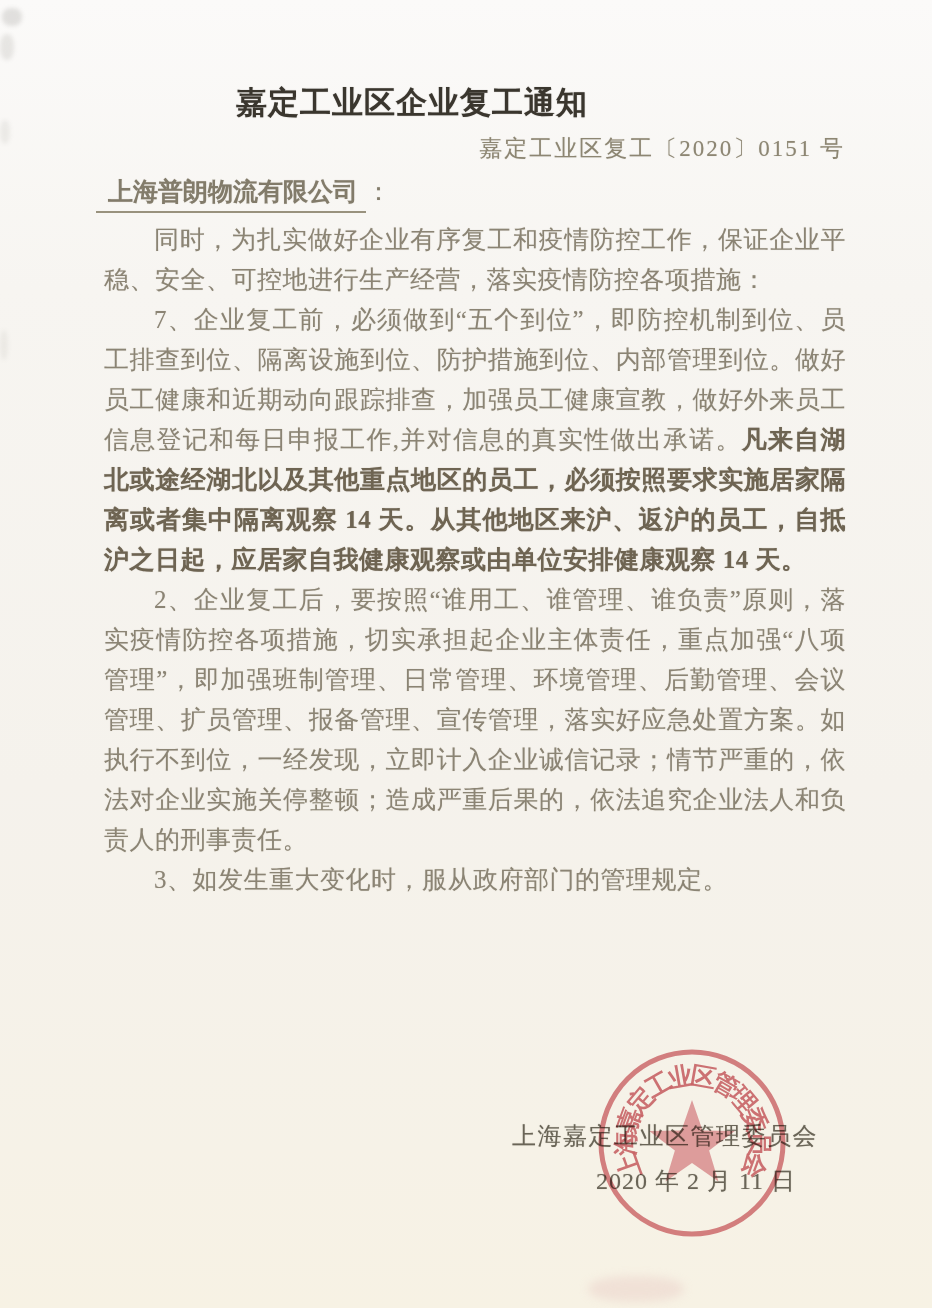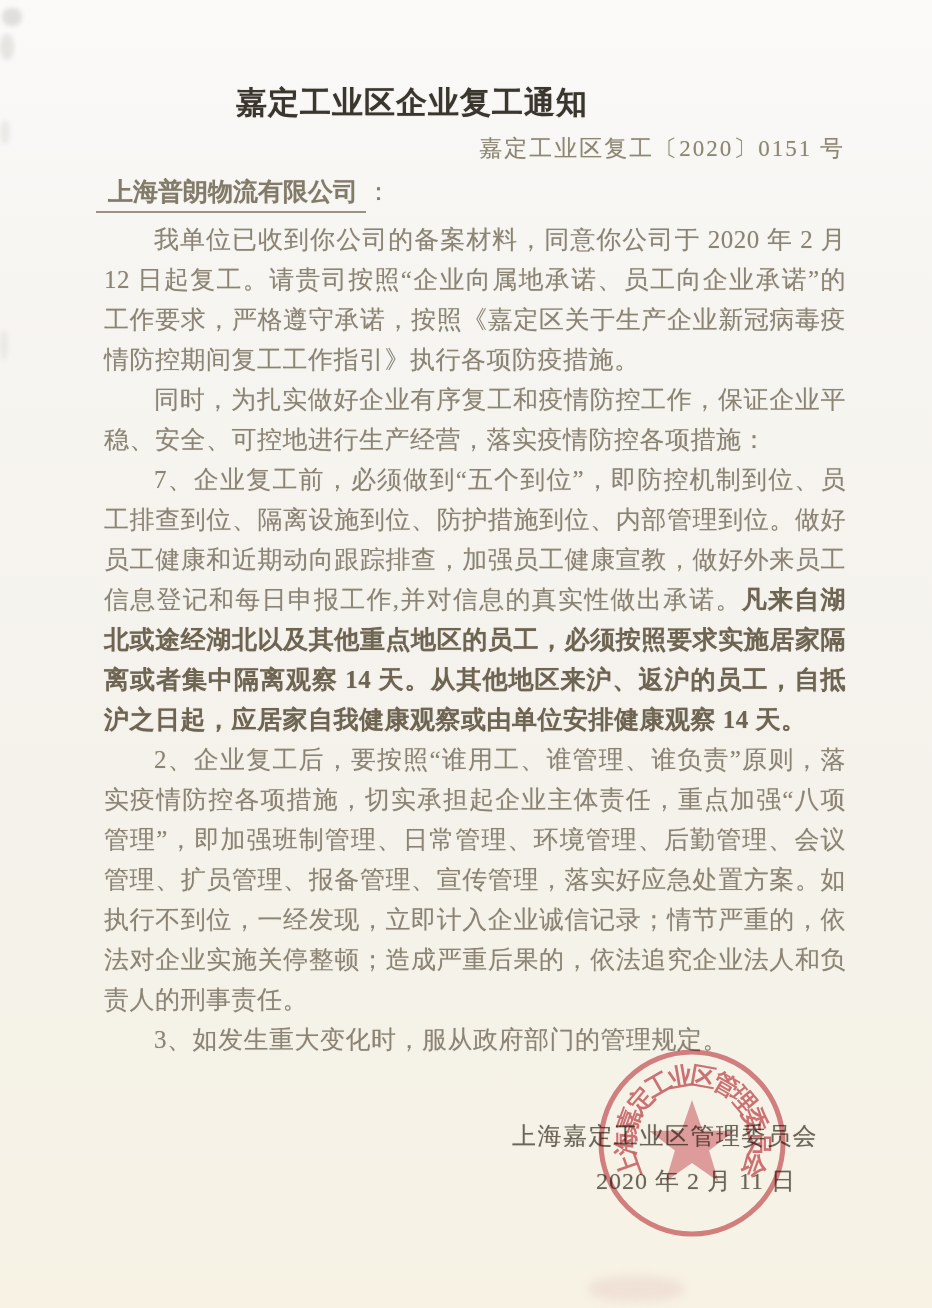--- a/index.html
+++ b/index.html
@@ -89,21 +89,20 @@
   <div class="smudge s4"></div>
   <div class="smudge s5"></div>
 
   <h1 class="title">嘉定工业区企业复工通知</h1>
 
   <div class="docnum">嘉定工业区复工〔2020〕0151 号</div>
 
   <div class="recipient"><span class="uline">上海普朗物流有限公司</span><span>：</span></div>
 
   <div class="bodytext">
-    <p>我单位已收到你公司的备案材料，同意你公司于 2020 年 2 月 12 日起复工。请贵司按照“企业向属地承诺、员工向企业承诺”的工作要求，严格遵守承诺，按照《嘉定区关于生产企业新冠病毒疫情防控期间复工工作指引》执行各项防疫措施。</p>
     <p>同时，为扎实做好企业有序复工和疫情防控工作，保证企业平稳、安全、可控地进行生产经营，落实疫情防控各项措施：</p>
     <p><span>7、企业复工前，必须做到“五个到位”，即防控机制到位、员工排查到位、隔离设施到位、防护措施到位、内部管理到位。做好员工健康和近期动向跟踪排查，加强员工健康宣教，做好外来员工信息登记和每日申报工作,并对信息的真实性做出承诺。</span><b>凡来自湖北或途经湖北以及其他重点地区的员工，必须按照要求实施居家隔离或者集中隔离观察 14 天。从其他地区来沪、返沪的员工，自抵沪之日起，应居家自我健康观察或由单位安排健康观察 14 天。</b></p>
     <p>2、企业复工后，要按照“谁用工、谁管理、谁负责”原则，落实疫情防控各项措施，切实承担起企业主体责任，重点加强“八项管理”，即加强班制管理、日常管理、环境管理、后勤管理、会议管理、扩员管理、报备管理、宣传管理，落实好应急处置方案。如执行不到位，一经发现，立即计入企业诚信记录；情节严重的，依法对企业实施关停整顿；造成严重后果的，依法追究企业法人和负责人的刑事责任。</p>
     <p>3、如发生重大变化时，服从政府部门的管理规定。</p>
   </div>
 
   <div class="sig-org">上海嘉定工业区管理委员会</div>
   <div class="sig-date">2020 年 2 月 11 日</div>
 
   <div class="seal">

